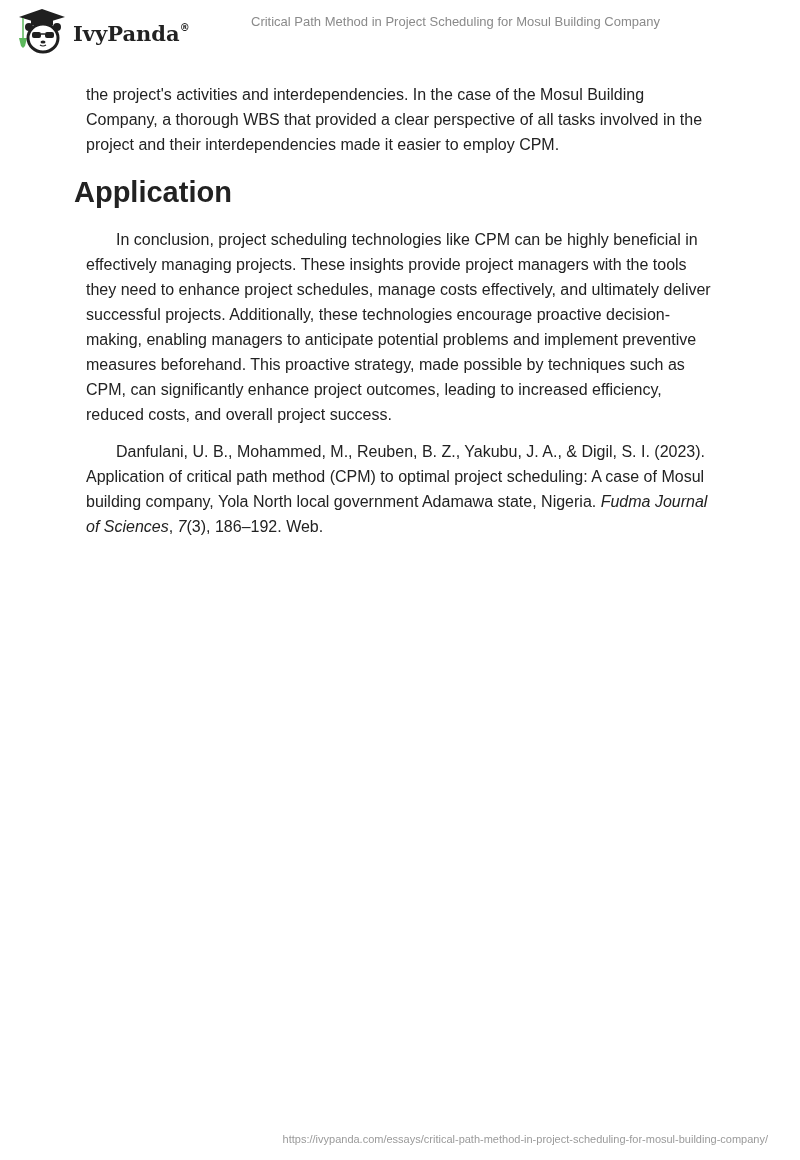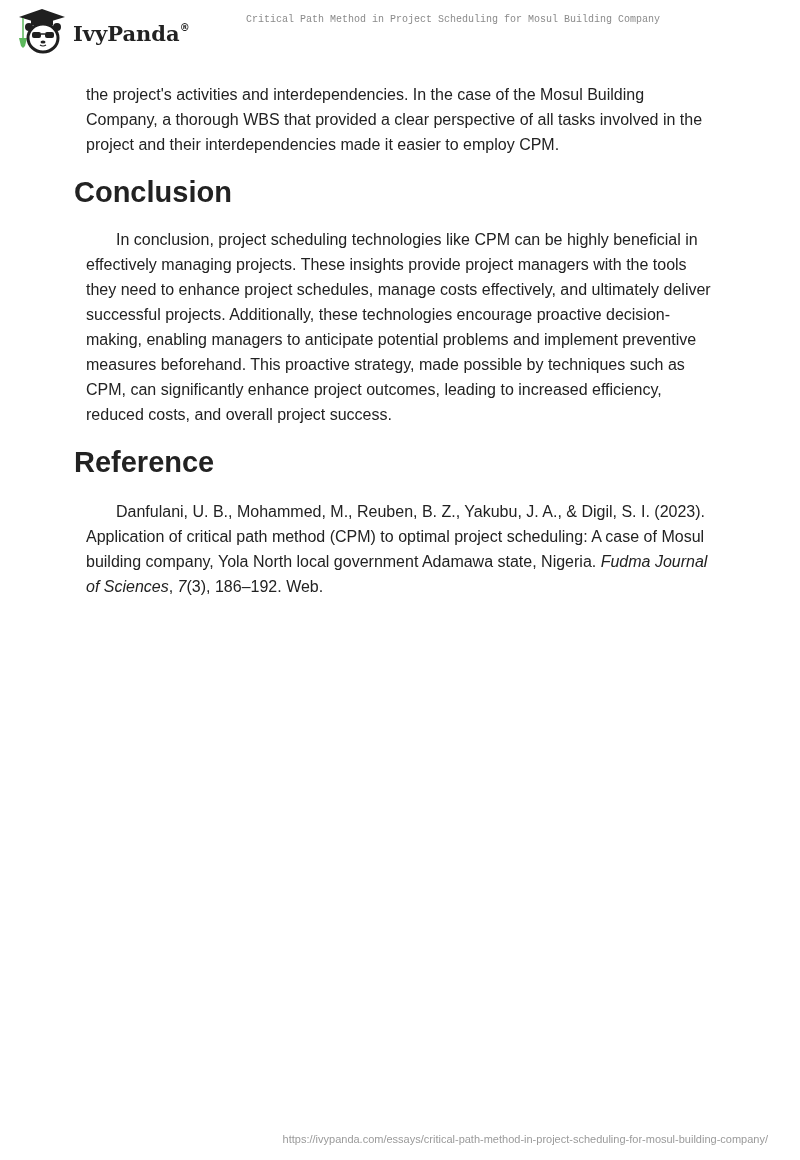--- a/index.html
+++ b/index.html
@@ -44,23 +44,22 @@
       font-size: 10px;
       font-weight: bold;
       vertical-align: super;
       position: relative;
       top: -2px;
     }
     .header-title {
       position: absolute;
       right: 32px;
       top: 14px;
-      font-size: 10px;
+      font-size: 13px;
       color: #8a8a8a;
-      font-family: Liberation Mono, monospace;
     }
     .content {
       position: absolute;
       left: 74px;
       top: 70px;
       width: 650px;
     }
     p {
       margin: 12px;
       font-size: 16px;
@@ -111,20 +110,19 @@
       <path d="M23,37 Q26,39 29,37" stroke="#1f1f1f" stroke-width="1.2" fill="none"></path>
     </svg>
     <span class="logo-text"><span>IvyPanda</span><span class="logo-reg">®</span></span>
   </div>
   <div class="header-title">Critical Path Method in Project Scheduling for Mosul Building Company</div>
 </div>
 
 <div class="content">
   <p>the project's activities and interdependencies. In the case of the Mosul Building Company, a thorough WBS that provided a clear perspective of all tasks involved in the project and their interdependencies made it easier to employ CPM.</p>
 
-  <h2 class="h-conclusion">Conclusion</h2>
+  <h2 class="h-conclusion">Application</h2>
   <p class="indent">In conclusion, project scheduling technologies like CPM can be highly beneficial in effectively managing projects. These insights provide project managers with the tools they need to enhance project schedules, manage costs effectively, and ultimately deliver successful projects. Additionally, these technologies encourage proactive decision-making, enabling managers to anticipate potential problems and implement preventive measures beforehand. This proactive strategy, made possible by techniques such as CPM, can significantly enhance project outcomes, leading to increased efficiency, reduced costs, and overall project success.</p>
 
-  <h2 class="h-reference">Reference</h2>
   <p class="indent"><span>Danfulani, U. B., Mohammed, M., Reuben, B. Z., Yakubu, J. A., &amp; Digil, S. I. (2023). Application of critical path method (CPM) to optimal project scheduling: A case of Mosul building company, Yola North local government Adamawa state, Nigeria. </span><em>Fudma Journal of Sciences</em><span>, </span><em>7</em><span>(3), 186–192. Web.</span></p>
 </div>
 
 <div class="footer-url">https://ivypanda.com/essays/critical-path-method-in-project-scheduling-for-mosul-building-company/</div>
 
 </body></html>

